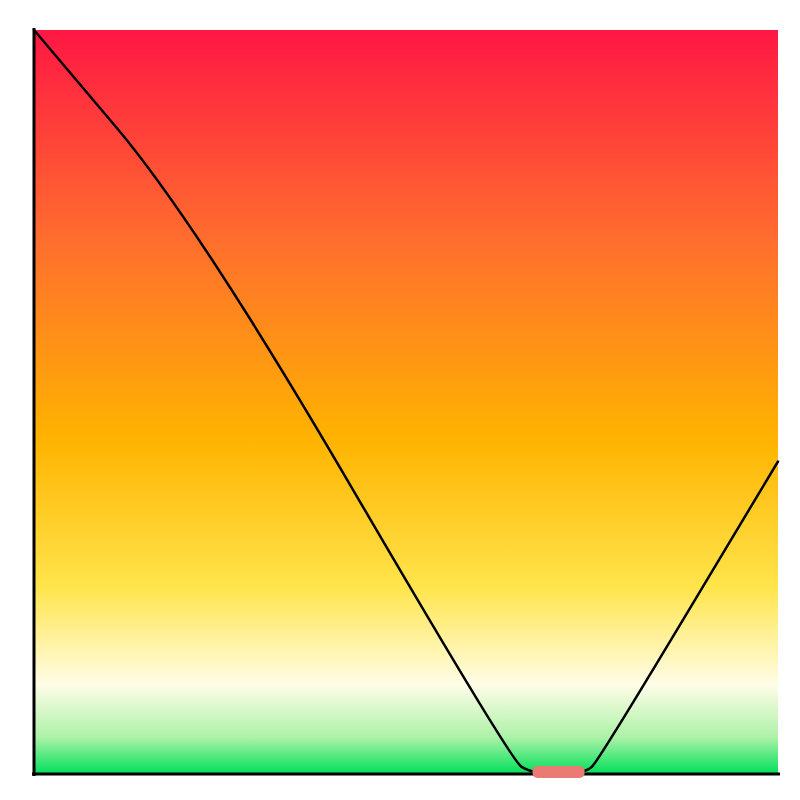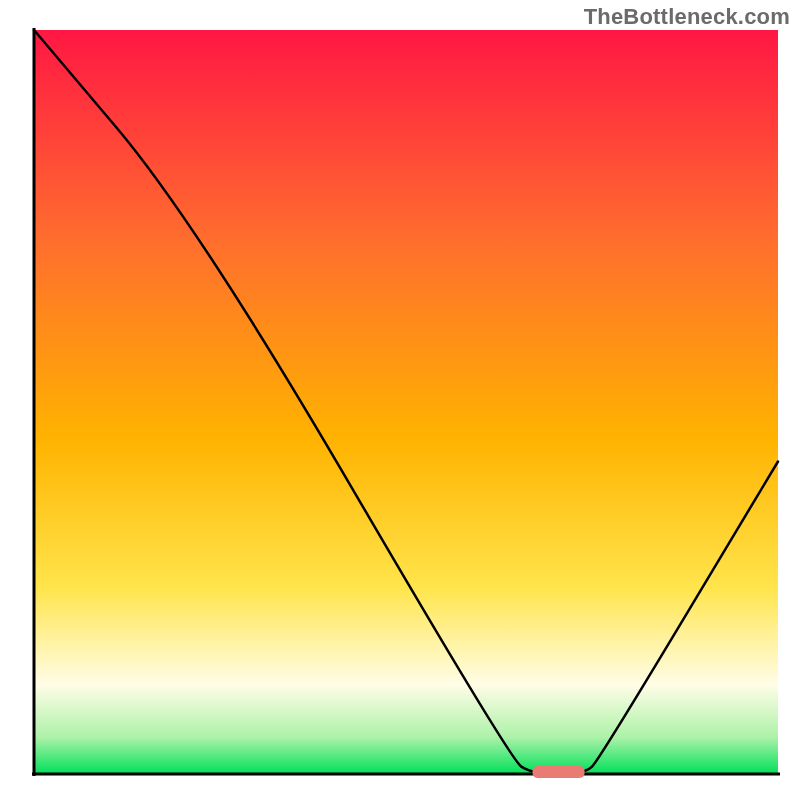--- a/index.html
+++ b/index.html
@@ -26,21 +26,20 @@
     z-index: 10;
   }
   svg {
     display: block;
   }
 </style>
 </head>
 <body>
 
 <div class="chart-wrap">
-  <div class="watermark">TheBottleneck.com</div>
 
   <svg id="chart-svg" width="800" height="800" viewBox="0 0 800 800">
     <defs>
       <linearGradient id="bg-grad" x1="0" y1="0" x2="0" y2="1">
         <stop id="g0" offset="0%" stop-color="#ff1744"></stop>
         <stop id="g1" offset="28%" stop-color="#ff6d2e"></stop>
         <stop id="g2" offset="55%" stop-color="#ffb300"></stop>
         <stop id="g3" offset="75%" stop-color="#ffe54c"></stop>
         <stop id="g4" offset="88%" stop-color="#fffde7"></stop>
         <stop id="g5" offset="95%" stop-color="#aef2a9"></stop>

